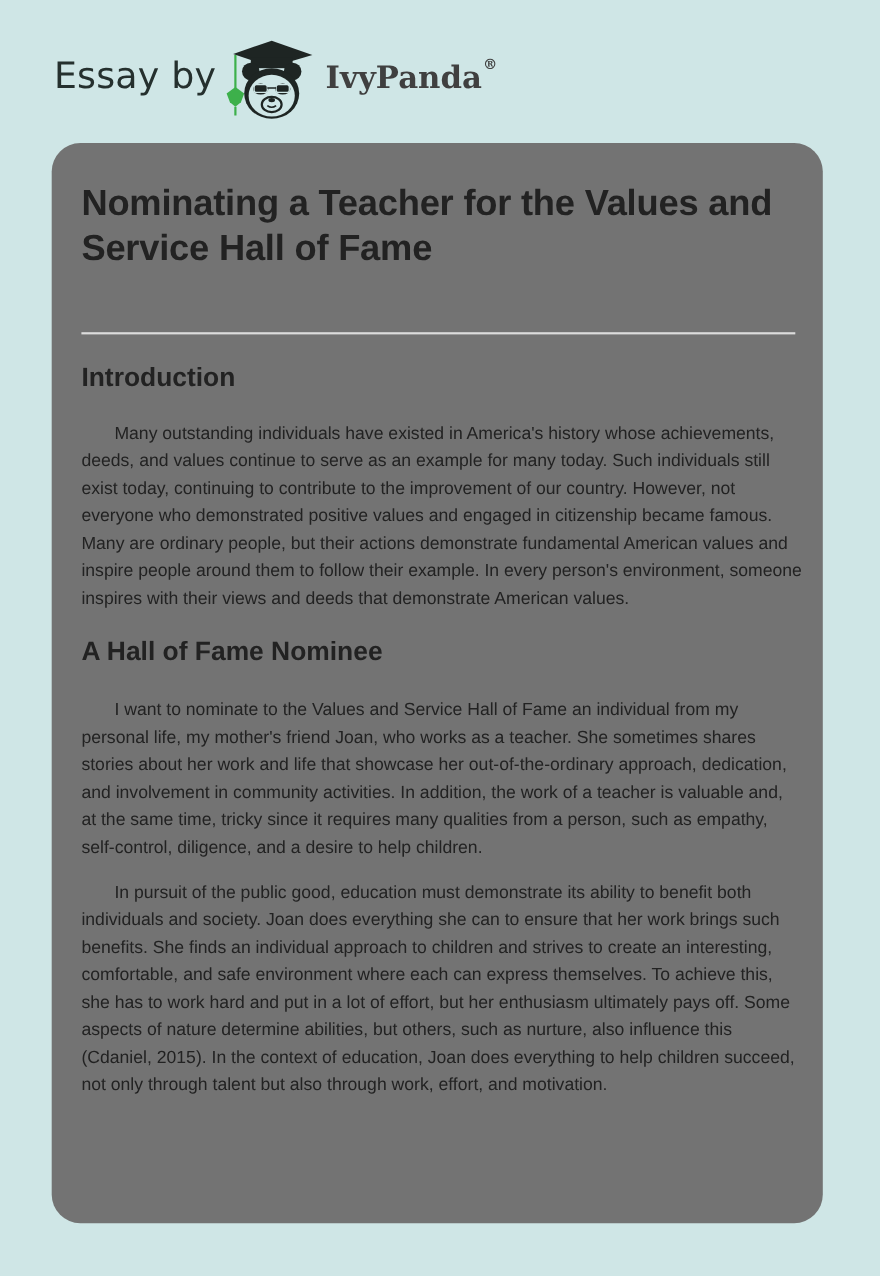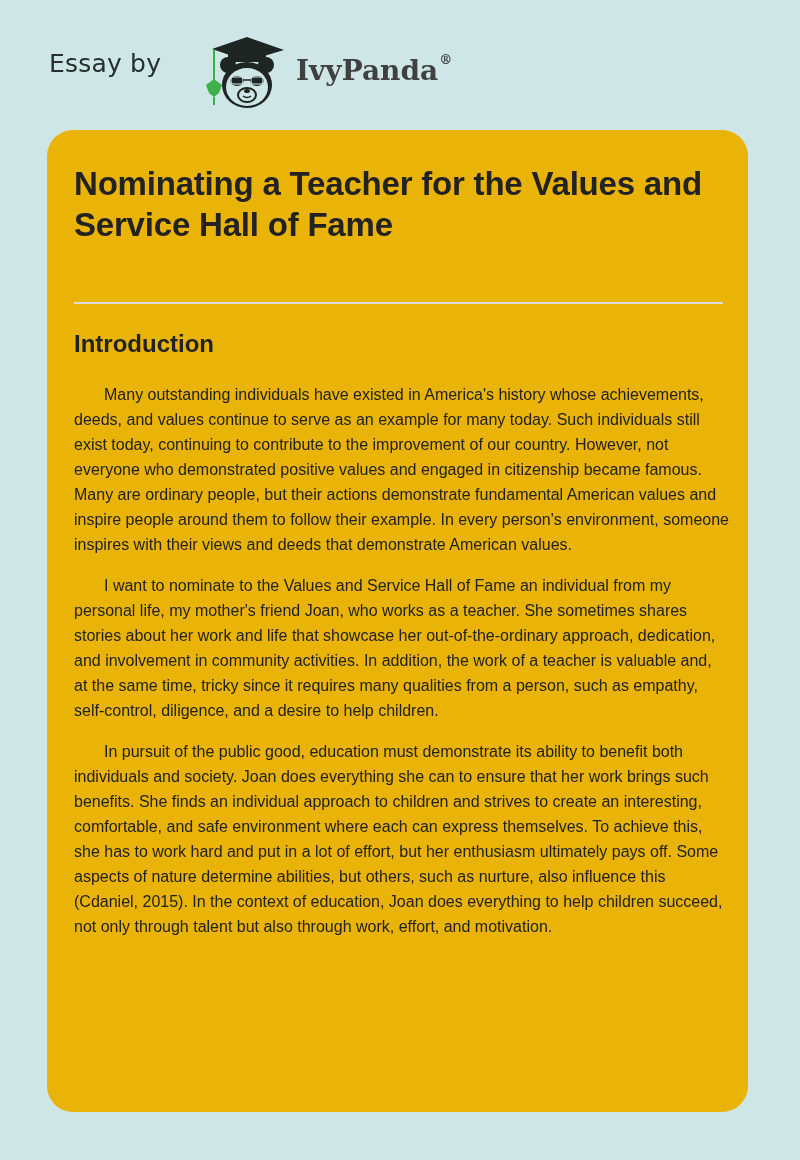--- a/index.html
+++ b/index.html
@@ -13,21 +13,21 @@
     }
     .header {
       position: absolute;
       left: 0; top: 0;
       width: 800px; height: 130px;
     }
     .essay-by {
       position: absolute;
       left: 49px; top: 49px;
       font-family: "DejaVu Sans", sans-serif;
-      font-size: 25px;
+      font-size: 33px;
       color: #25302e;
       letter-spacing: 0.2px;
     }
     .logo-icon {
       position: absolute;
       left: 202px; top: 35px;
       width: 90px; height: 76px;
     }
     .brand {
       position: absolute;
@@ -41,21 +41,21 @@
       font-size: 13px;
       vertical-align: top;
       position: relative;
       top: -2px;
       margin-left: 1px;
     }
     .card {
       position: absolute;
       left: 47px; top: 130px;
       width: 701px; height: 982px;
-      background: #eab308;
+      background: #737373;
       border-radius: 26px;
       padding-left: 12px;
     }
     .title {
       position: absolute;
       left: 27px; top: 33px;
       width: 660px;
       font-size: 33px;
       font-weight: bold;
       line-height: 41px;
@@ -147,17 +147,18 @@
 
 
   <div class="divider"></div>
 
   <div class="content">
     <section class="sec1">
       <h2>Introduction</h2>
       <p>Many outstanding individuals have existed in America's history whose achievements, deeds, and values continue to serve as an example for many today. Such individuals still exist today, continuing to contribute to the improvement of our country. However, not everyone who demonstrated positive values and engaged in citizenship became famous. Many are ordinary people, but their actions demonstrate fundamental American values and inspire people around them to follow their example. In every person's environment, someone inspires with their views and deeds that demonstrate American values.</p>
     </section>
     <section class="sec2">
+      <h2>A Hall of Fame Nominee</h2>
       <p>I want to nominate to the Values and Service Hall of Fame an individual from my personal life, my mother's friend Joan, who works as a teacher. She sometimes shares stories about her work and life that showcase her out-of-the-ordinary approach, dedication, and involvement in community activities. In addition, the work of a teacher is valuable and, at the same time, tricky since it requires many qualities from a person, such as empathy, self-control, diligence, and a desire to help children.</p>
       <p>In pursuit of the public good, education must demonstrate its ability to benefit both individuals and society. Joan does everything she can to ensure that her work brings such benefits. She finds an individual approach to children and strives to create an interesting, comfortable, and safe environment where each can express themselves. To achieve this, she has to work hard and put in a lot of effort, but her enthusiasm ultimately pays off. Some aspects of nature determine abilities, but others, such as nurture, also influence this (Cdaniel, 2015). In the context of education, Joan does everything to help children succeed, not only through talent but also through work, effort, and motivation.</p>
     </section>
   </div>
 </div>
 
 </body></html>

